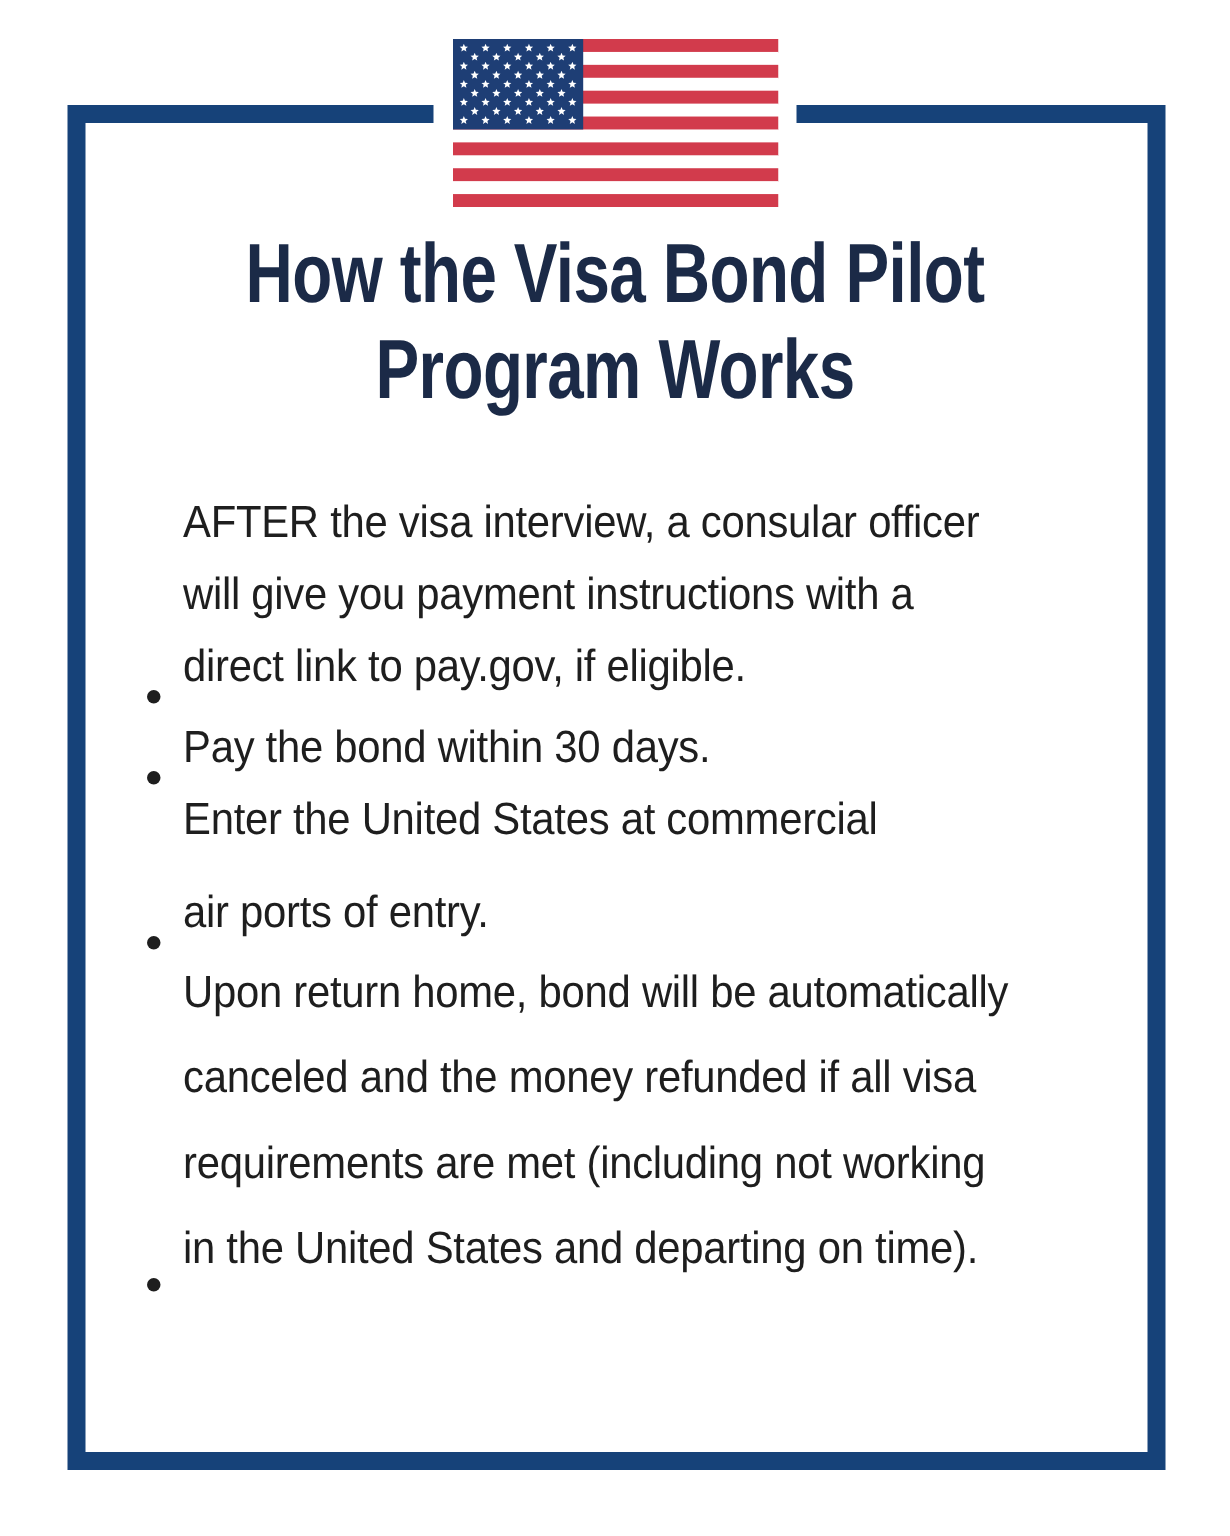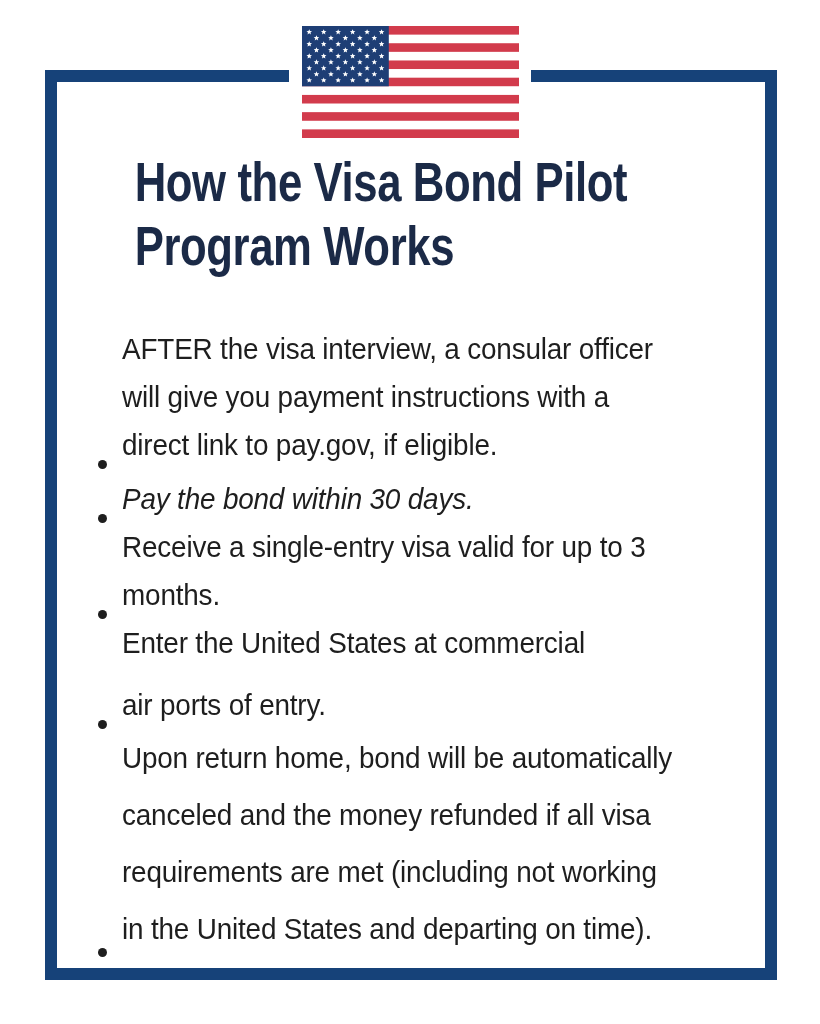--- a/index.html
+++ b/index.html
@@ -27,42 +27,42 @@
   .flag-slot{
     position:absolute;
     left:289px;top:12px;
     width:242px;height:140px;
     background:#ffffff;
     display:flex;align-items:center;justify-content:center;
   }
   .title{
     position:absolute;
     top:150px;left:57px;right:57px;
-    text-align:left;
+    text-align:center;
     color:var(--navy-title);
     font-weight:bold;
     font-size:56px;
     line-height:64px;
   }
   .title .tline{
     display:block;
     white-space:nowrap;
     transform:scaleX(0.78);
     transform-origin:50% 50%;
     letter-spacing:-0.5px;
   }
   .bullets{
     position:absolute;
     left:98px;top:325px;
     width:660px;
     list-style:none;
     color:var(--text);
   }
   .bullets li{display:flex;align-items:flex-end;}
-  .bullets li.sp-top{margin-top:6px;font-style:italic;}
+  .bullets li.sp-top{margin-top:6px;}
   .dot-col{flex:0 0 24px;}
   .dot{
     display:block;
     width:9px;height:9px;
     margin-top:20px;
     border-radius:50%;
     background:#1e1e1e;
   }
   .blines{
     flex:1;
@@ -174,29 +174,20 @@
 
     <li class="sp-top">
       <span class="dot-col">
           <span class="dot"></span>
         </span>
       <div class="blines">
         <div class="bline">Pay the bond within 30 days.</div>
       </div>
     </li>
 
-    <li>
-      <span class="dot-col">
-          <span class="dot"></span>
-        </span>
-      <div class="blines">
-        <div class="bline">Receive a single-entry visa valid for up to 3</div>
-        <div class="bline">months.</div>
-      </div>
-    </li>
 
     <li>
       <span class="dot-col">
           <span class="dot"></span>
         </span>
       <div class="blines">
         <div class="bline">Enter the United States at commercial</div>
         <div class="bline gap-top">air ports of entry.</div>
       </div>
     </li>

